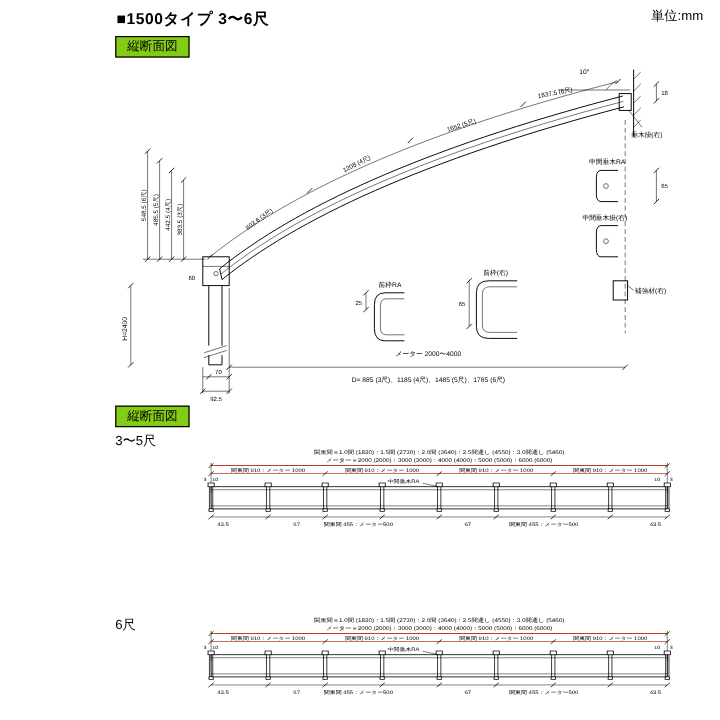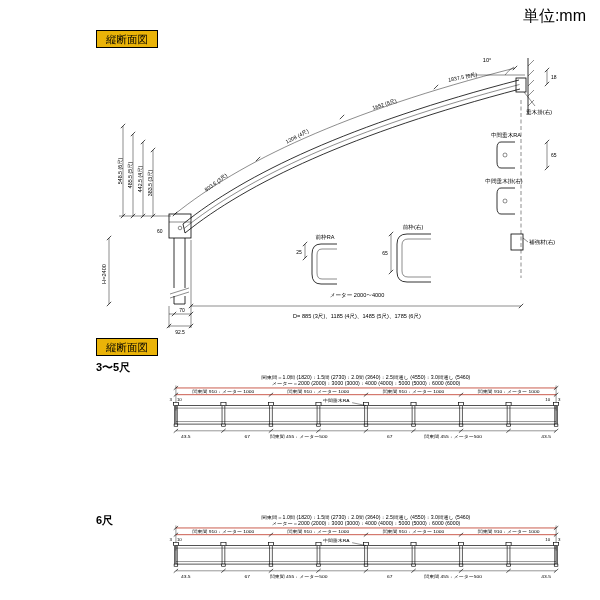--- a/index.html
+++ b/index.html
@@ -1,36 +1,37 @@
 <!DOCTYPE html>
 <html style="--dim_red: #c03b2a;"><head>
 <meta charset="utf-8">
 <style>
   *{margin:0;padding:0;box-sizing:border-box}
   html,body{background:#ffffff}
   body{font-family:"Liberation Sans","DejaVu Sans",sans-serif}
   .page{position:relative;width:600px;height:600px;background:#ffffff;overflow:hidden}
   .title{position:absolute;left:97px;top:7px;font-size:13px;font-weight:bold;color:#000;letter-spacing:.5px}
-  .unit{position:absolute;right:14px;top:6px;font-size:16px;color:#000}
-  .boxlabel{position:absolute;left:96px;border:1.5px solid #000;font-size:10.5px;padding:1px 9px;color:#000;background:#eab308;line-height:1.35}
-  .sublabel{position:absolute;left:96px;font-size:11px;font-weight:bold;color:#000}
+  .unit{position:absolute;right:14px;top:6px;font-size:11px;color:#000}
+  .boxlabel{position:absolute;left:96px;border:1.5px solid #000;font-size:10.5px;padding:1px 9px;color:#000;background:#84cc16;line-height:1.35}
+  .sublabel{position:absolute;left:96px;font-size:11px;font-weight:normal;color:#000}
   svg{position:absolute}
   svg text{font-family:"Liberation Sans","DejaVu Sans",sans-serif;fill:#000}
   .ln{stroke:#000;stroke-width:0.8;fill:none}
   .thin{stroke:#000;stroke-width:0.45;fill:none}
   .dash{stroke:#000;stroke-width:0.45;fill:none;stroke-dasharray:4 2.5}
   .red{stroke:var(--dim_red,#c03b2a);stroke-width:0.9;fill:none}
   .t45{font-size:4.5px}.t5{font-size:5px}.t52{font-size:5.3px}.t55{font-size:5.6px}
   .mid{text-anchor:middle}
 </style>
 </head>
 <body>
 
 <div class="page">
 
+  <div class="title">■1500タイプ 3〜6尺</div>
   <div class="unit">単位:mm</div>
 
   <div class="boxlabel" style="top:30px">縦断面図</div>
 
   <svg style="left:95px;top:46px" width="470" height="292" viewBox="0 0 470 292">
     <defs>
       <line id="tk" x1="-2.2" y1="2.2" x2="2.2" y2="-2.2" stroke="#000" stroke-width="0.7"></line>
       <g id="rafter">
         <line x1="-1.4" y1="40" x2="-1.4" y2="62" stroke="#000" stroke-width="0.7"></line>
         <line x1="1.4" y1="40" x2="1.4" y2="62" stroke="#000" stroke-width="0.7"></line>

